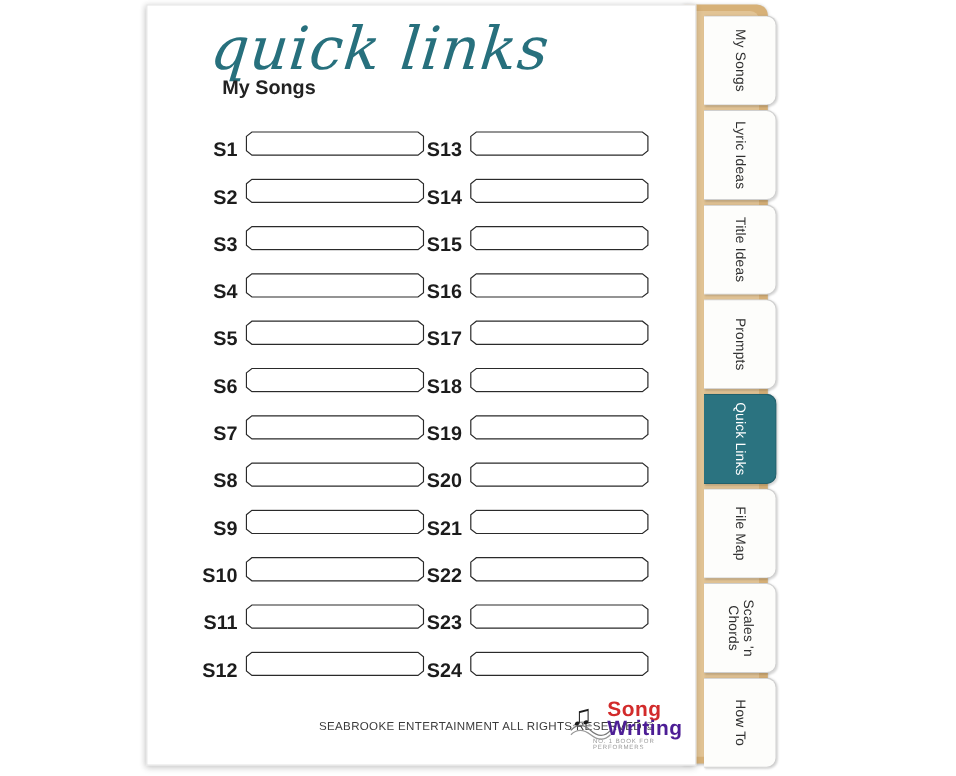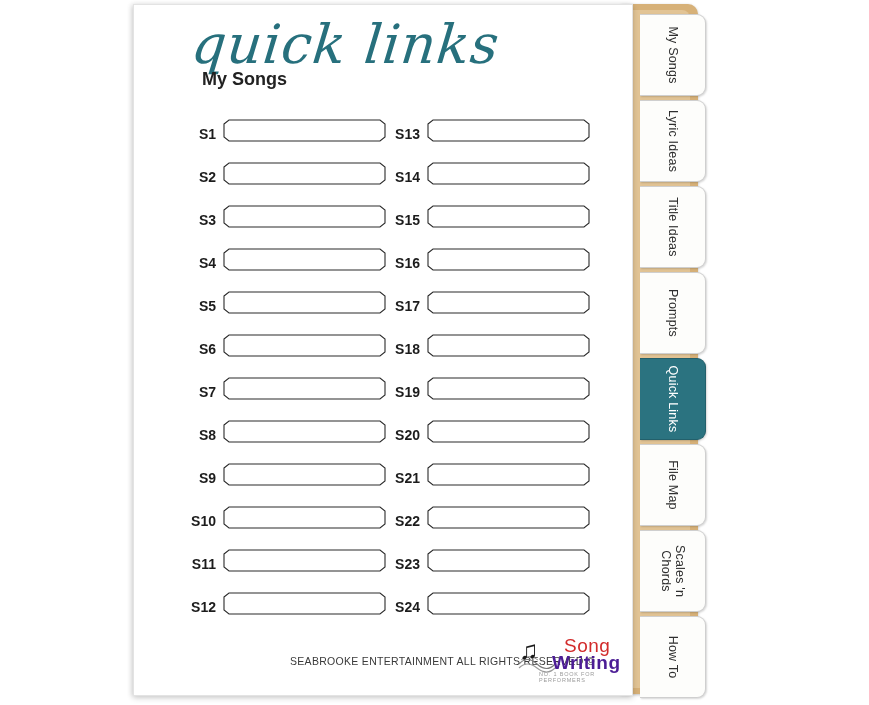--- a/index.html
+++ b/index.html
@@ -122,21 +122,21 @@
   .entry {
     position: relative;
     height: 43px;
   }
   .entry-label {
     position: absolute;
     left: 0;
     top: 11px;
     width: 34px;
     text-align: right;
-    font-size: 14px;
+    font-size: 18px;
     font-weight: bold;
     color: #1c1c1c;
   }
   .entry-box {
     position: absolute;
     left: 41px;
     top: 4px;
     width: 163px;
     height: 23px;
   }
@@ -167,24 +167,23 @@
     top: 4px;
     font-size: 26px;
     color: #1b1b1b;
     line-height: 1;
   }
   .logo-word-song {
     position: absolute;
     left: 33px;
     top: 2px;
     font-size: 19px;
-    font-weight: normal;
+    font-weight: bold;
     color: #d22b2b;
     letter-spacing: 0.5px;
-    margin-left: 12px;
   }
   .logo-word-writing {
     position: absolute;
     left: 33px;
     top: 19px;
     font-size: 19px;
     font-weight: bold;
     color: #4c1d95;
     letter-spacing: 0.5px;
   }

